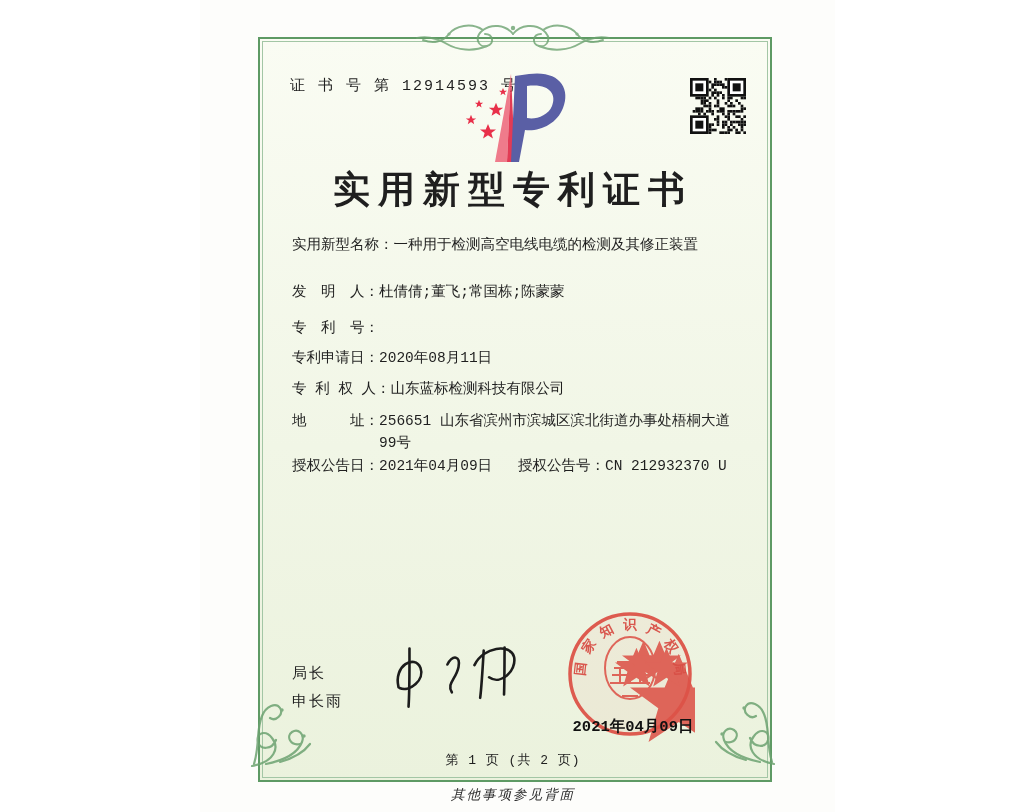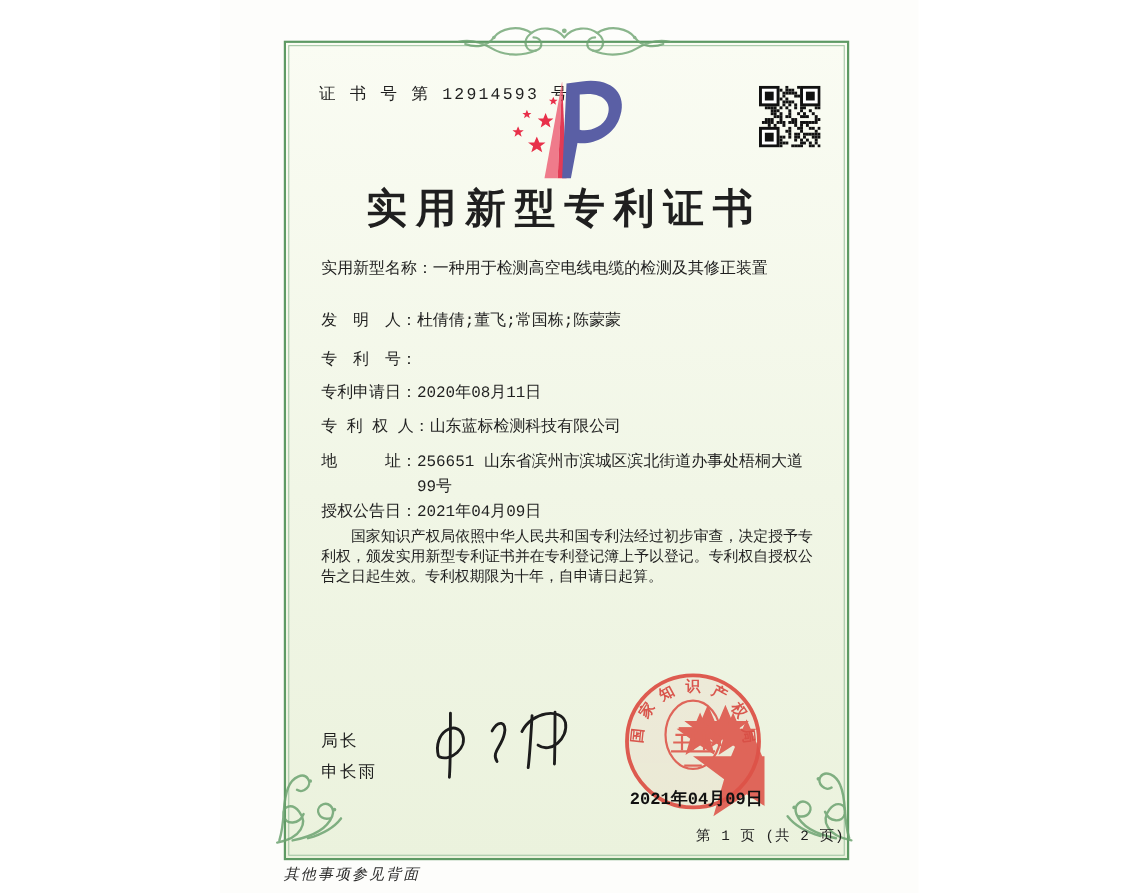--- a/index.html
+++ b/index.html
@@ -27,22 +27,22 @@
   #body-paragraphs p{margin:0;text-indent:2em;}
   #sig-title{left:92px;top:664px;font-size:15px;letter-spacing:2px;}
   #sig-name{left:92px;top:692px;font-size:15px;letter-spacing:2px;}
   #signature-svg{left:182px;top:636px;}
   
   #seal{left:365px;top:606px;width:130px;height:140px;}
   #seal .seal-char{position:absolute;width:16px;height:18px;font-size:13.5px;font-weight:bold;
         color:#d84f46;text-align:center;line-height:18px;opacity:.95;}
   #seal-date{left:368px;top:716px;width:130px;text-align:center;font-size:15.5px;
              font-weight:bold;color:#111;z-index:5;}
-  #page-num{left:58px;top:751px;width:510px;text-align:right;font-size:13px;letter-spacing:1px;}
-  #back-note{left:58px;top:786px;width:510px;text-align:left;font-size:13.5px;
+  #page-num{left:58px;top:751px;width:510px;text-align:center;font-size:13px;letter-spacing:1px;}
+  #back-note{left:58px;top:786px;width:510px;text-align:center;font-size:13.5px;
              font-style:italic;color:#2b2b2b;letter-spacing:2px;}
   #qr{left:490px;top:78px;width:56px;height:56px;}
   #logo{left:255px;top:70px;}
 </style>
 </head>
 <body>
 
 <div id="stage">
   <div id="paper" class="abs">
 
@@ -276,24 +276,26 @@
       <span class="f-label">专 利 权 人：</span>
       <span class="f-value">山东蓝标检测科技有限公司</span>
     </div>
     <div class="abs field-row" id="row-address" style="top:410px">
       <span class="f-label">地　　　址：</span>
       <span class="f-value">256651 山东省滨州市滨城区滨北街道办事处梧桐大道99号</span>
     </div>
 
     <div id="row-grant" class="abs" style="top:455px">
       <span>授权公告日：</span><span>2021年04月09日</span>
+      <span class="pair2">
+        <span>授权公告号：</span><span>CN 212932370 U</span>
+      </span>
     </div>
 
     <div id="body-paragraphs" class="abs">
-      <p>国家知识产权局依照中华人民共和国专利法经过初步审查，决定授予专利权，颁发实用新型专利证书并在专利登记簿上予以登记。专利权自授权公告之日起生效。专利权期限为十年，自申请日起算。</p>
     </div>
 
     <div id="sig-title" class="abs">局长</div>
     <div id="sig-name" class="abs">申长雨</div>
 
     <svg id="signature-svg" class="abs" width="150" height="80" viewBox="0 0 150 80">
       <g fill="none" stroke="#1c1c1c" stroke-width="2.6" stroke-linecap="round" transform="rotate(-3 75 40)">
         <path d="M16,48 C12,26 34,16 39,30 C43,42 27,54 17,49"></path>
         <path d="M29,10 C28,28 27,52 25,68"></path>
         <path d="M66,28 C72,18 80,20 77,31 C74,43 64,47 69,56"></path>

